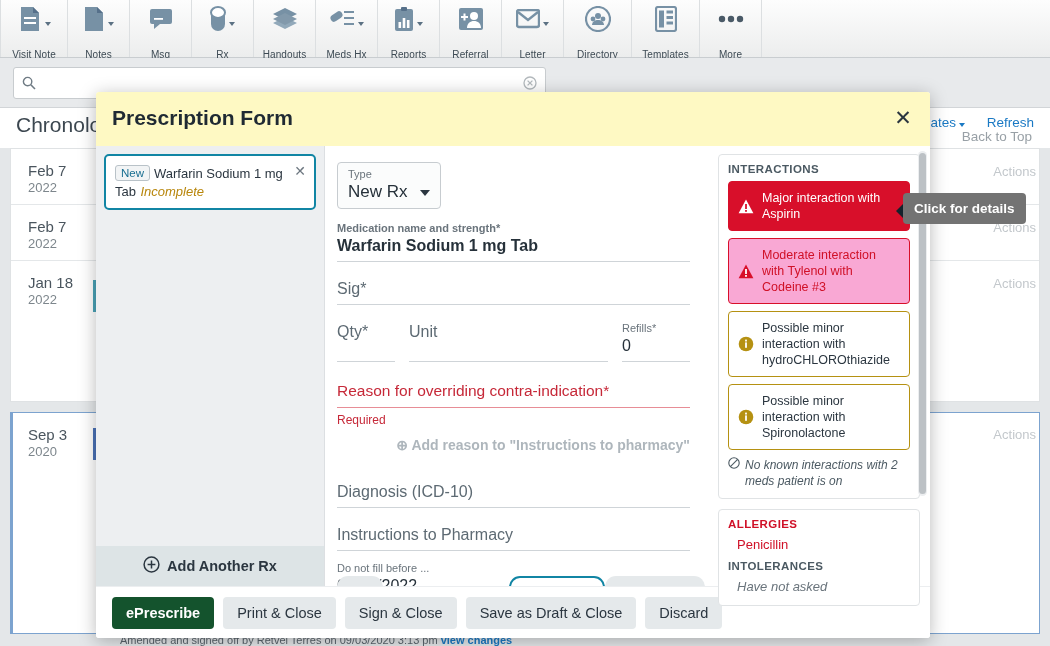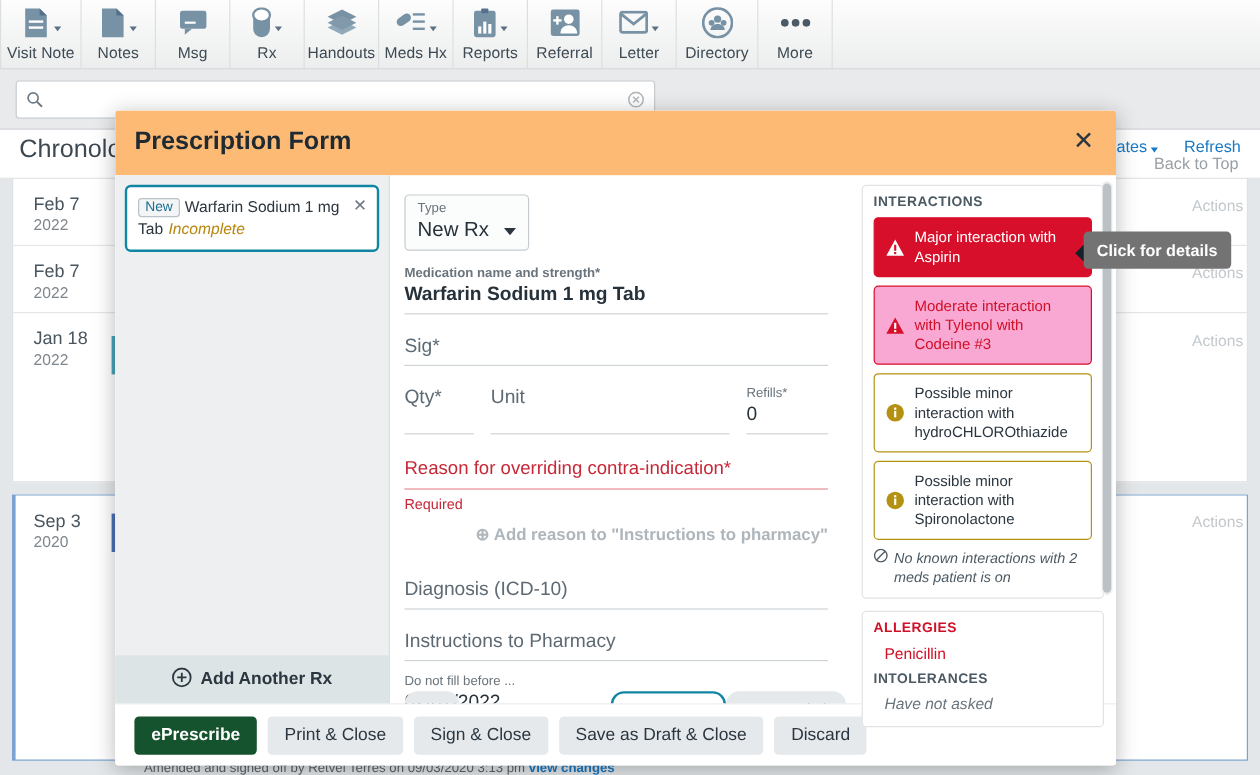--- a/index.html
+++ b/index.html
@@ -25,21 +25,21 @@
     position: relative;
   }
   .tb-item:first-child { border-left: 1px solid #dcdfe1; }
   .tb-item.wide { width: 68px; }
   .tb-ico {
     height: 28px; display: flex; align-items: center; justify-content: center;
     color: #5b7183;
   }
   .tb-ico svg { display: block; }
   .tb-lbl {
-    font-size: 13px; color: #3d4a54; margin-top: 3px;
+    font-size: 10px; color: #3d4a54; margin-top: 16px;
     white-space: nowrap; letter-spacing: .1px;
   }
   .caret-d {
     width: 0; height: 0; border-left: 3.5px solid transparent;
     border-right: 3.5px solid transparent; border-top: 4.5px solid #5b7183;
     margin-left: 3px; align-self: flex-end; margin-bottom: 7px;
   }
   .tb-icowrap { display: flex; align-items: flex-end; }
 
   
@@ -117,21 +117,21 @@
   }
 
   
   .modal {
     position: absolute; left: 96px; top: 92px; width: 834px; height: 546px;
     background: #fff; border-radius: 3px;
     box-shadow: 0 3px 18px rgba(0,0,0,.28);
     display: flex; flex-direction: column; overflow: hidden;
   }
   .modal-head {
-    height: 54px; flex: 0 0 54px; position: relative; background: #fdba74;
+    height: 54px; flex: 0 0 54px; position: relative; background: #fef9c3;
   }
   .modal-title {
     position: absolute; left: 16px; top: 14px;
     font-size: 21px; font-weight: bold; color: #1f2a33;
   }
   .modal-close {
     position: absolute; right: 14px; top: 14px; width: 26px; height: 26px;
     color: #2b3640; font-size: 21px; line-height: 24px; text-align: center;
     cursor: pointer; font-weight: 300;
   }
@@ -399,20 +399,34 @@
             <svg width="26" height="26" viewBox="0 0 26 26">
               <circle cx="13" cy="13" r="12" fill="none" stroke="#7791a5" stroke-width="2.2"></circle>
               <circle cx="13" cy="10" r="3" fill="#7791a5"></circle>
               <circle cx="8" cy="13" r="2.4" fill="#7791a5"></circle>
               <circle cx="18" cy="13" r="2.4" fill="#7791a5"></circle>
               <path d="M7 19c0-3 2.7-5 6-5s6 2 6 5z" fill="#7791a5"></path>
             </svg>
           </div>
         </div>
         <div class="tb-lbl">Directory</div>
+      </div>
+      <div class="tb-item wide">
+        <div class="tb-icowrap">
+          <div class="tb-ico">
+            <svg width="22" height="26" viewBox="0 0 22 26">
+              <rect x="1" y="1" width="20" height="24" rx="2" fill="none" stroke="#7791a5" stroke-width="2.2"></rect>
+              <rect x="4" y="4.5" width="5" height="17" fill="#7791a5"></rect>
+              <rect x="11.5" y="4.5" width="6.5" height="3" fill="#7791a5"></rect>
+              <rect x="11.5" y="10" width="6.5" height="3" fill="#7791a5"></rect>
+              <rect x="11.5" y="15.5" width="6.5" height="3" fill="#7791a5"></rect>
+            </svg>
+          </div>
+        </div>
+        <div class="tb-lbl">Templates</div>
       </div>
       <div class="tb-item">
         <div class="tb-icowrap">
           <div class="tb-ico">
             <svg width="26" height="10" viewBox="0 0 26 10">
               <circle cx="4" cy="5" r="3.2" fill="#4a5a67"></circle>
               <circle cx="13" cy="5" r="3.2" fill="#4a5a67"></circle>
               <circle cx="22" cy="5" r="3.2" fill="#4a5a67"></circle>
             </svg>
           </div>

